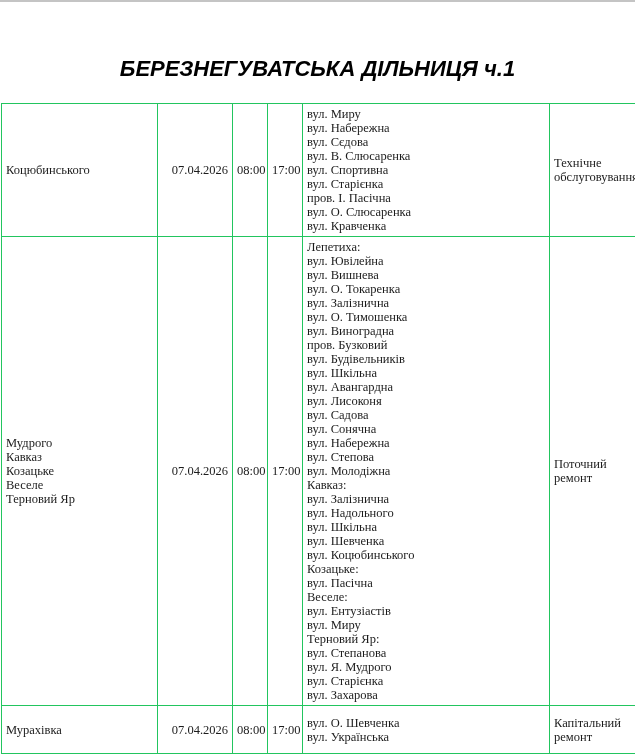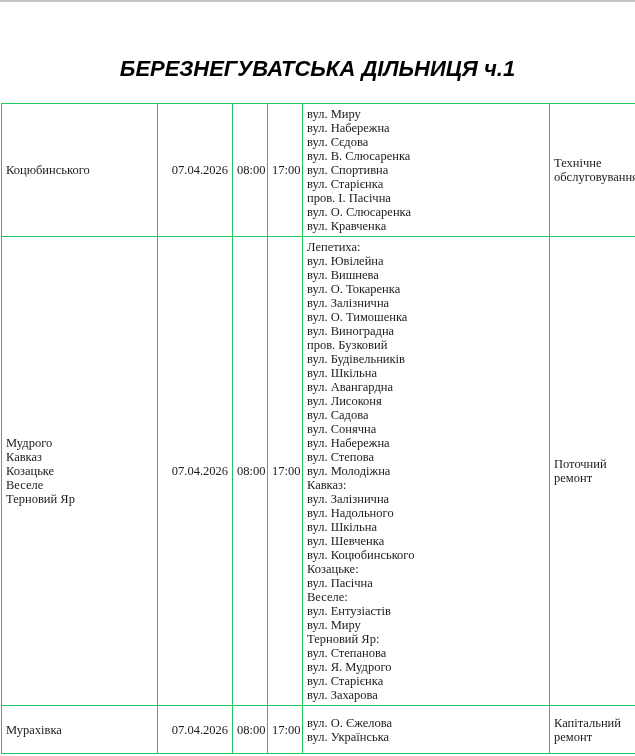--- a/index.html
+++ b/index.html
@@ -154,20 +154,20 @@
         <td class="cell-work">Поточний ремонт</td>
       </tr>
       <tr class="row-3">
         <td class="cell-settlement">
             <div>Мурахівка</div>
           </td>
         <td class="cell-date">07.04.2026</td>
         <td class="cell-start">08:00</td>
         <td class="cell-end">17:00</td>
         <td class="cell-streets">
-            <div>вул. О. Єжелова</div>
+            <div>вул. О. Шевченка</div>
             <div>вул. Українська</div>
           </td>
         <td class="cell-work">Капітальний ремонт</td>
       </tr>
     </tbody>
   </table>
 </div>
 
 </body></html>

